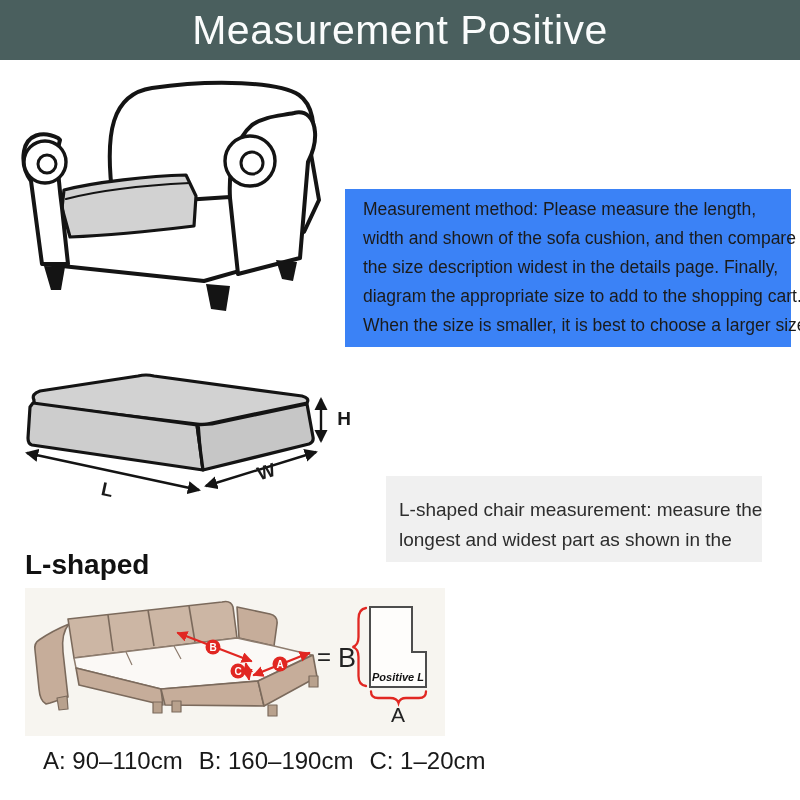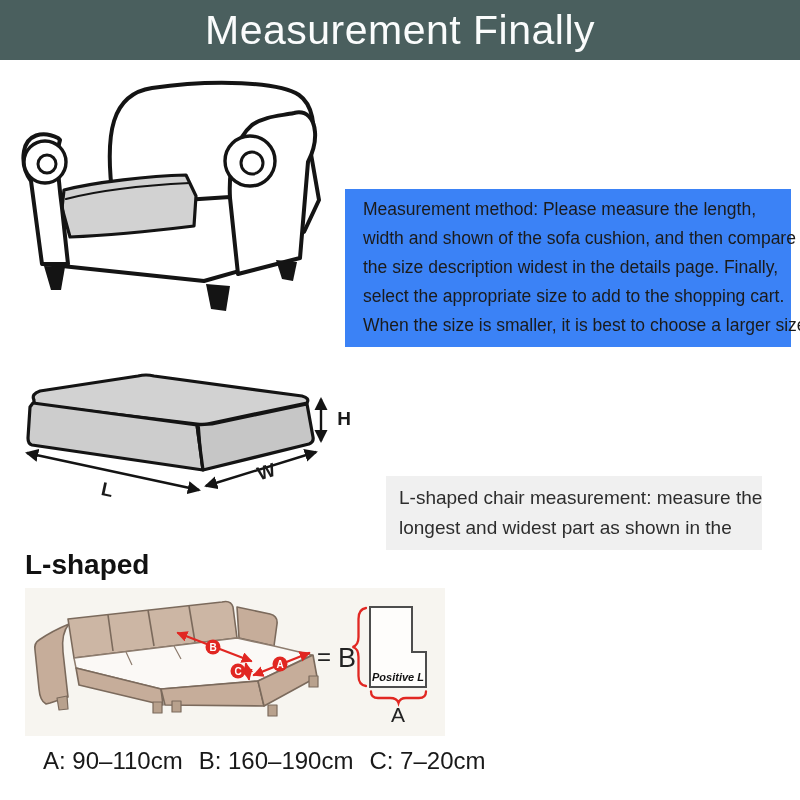--- a/index.html
+++ b/index.html
@@ -8,39 +8,39 @@
     font-family:"Liberation Sans", sans-serif;
   }
   .hdr{
     position:absolute;left:0;top:0;width:800px;height:60px;background:#4a5f5e;
     display:flex;align-items:center;justify-content:center;
   }
   .hdr span{color:#fafcfc;font-size:41px;letter-spacing:0.5px;}
   .note{position:absolute;background:#3b82f6;}
   .note1{left:345px;top:189px;width:446px;padding:6px 0 7px 18px;box-sizing:border-box;}
   .note1 .ln{font-size:17.5px;line-height:29px;color:#1b1b1b;white-space:nowrap;}
-  .note2{left:386px;top:476px;width:376px;background:#f0f0f0;padding:7px 0 7px 13px;box-sizing:border-box;}
+  .note2{left:386px;top:476px;width:376px;background:#f0f0f0;padding:19px 0 7px 13px;box-sizing:border-box;}
   .note2 .ln{font-size:19px;line-height:30px;color:#2d2d2d;white-space:nowrap;}
   .lshape-heading{
     position:absolute;left:25px;top:549px;width:420px;
     font-size:28px;font-weight:600;color:#111;
   }
   .sofa-box{position:absolute;left:25px;top:588px;width:420px;height:148px;background:#f7f5f0;}
   .legend{position:absolute;left:43px;top:747px;font-size:24px;color:#191919;white-space:nowrap;}
   .legend span{margin-right:16px;}
   svg{display:block;}
   .illus{position:absolute;}
 </style>
 </head>
 <body>
 
 <div class="canvas">
 
   <div class="hdr">
-    <span>Measurement Finally</span>
+    <span>Measurement Positive</span>
   </div>
 
   <svg class="illus" style="left:0px;top:78px;" width="340" height="245" viewBox="0 0 340 245">
     <g fill="#ffffff" stroke="#141414" stroke-width="4" stroke-linejoin="round" stroke-linecap="round">
       <path d="M 113,122 C 104,54 112,16 152,10 C 214,1 280,4 299,17 C 312,26 317,47 311,76 L 319,122 L 304,154 L 124,154 Z"></path>
       <path d="M 62,130 L 230,119 L 285,180 L 204,203 L 43,186 Z"></path>
       <path fill="#d2d2d2" stroke-width="3.2" d="M 64,112 C 95,104 150,98 186,97 L 196,118 L 194,148 C 145,154 95,158 70,159 L 62,130 Z"></path>
       <path fill="none" stroke-width="2.2" d="M 66,121 C 100,112 150,107 190,105"></path>
       <path d="M 58,60 C 42,52 27,57 24,73 C 22,85 25,95 31,103 L 42,186 L 68,186 L 62,130 C 58,100 56,74 60,62 Z"></path>
       <circle cx="45" cy="84" r="21" stroke-width="3.4"></circle>
@@ -53,21 +53,21 @@
       <path d="M 44,188 L 65,189 L 61,212 L 51,212 Z"></path>
       <path d="M 206,206 L 230,208 L 226,233 L 211,231 Z"></path>
       <path d="M 276,182 L 297,184 L 293,203 L 282,201 Z"></path>
     </g>
   </svg>
 
   <div class="note note1">
     <div class="ln">Measurement method: Please measure the length,</div>
     <div class="ln">width and shown of the sofa cushion, and then compare</div>
     <div class="ln">the size description widest in the details page. Finally,</div>
-    <div class="ln">select the appropriate size to add to the shopping cart.</div>
+    <div class="ln">diagram the appropriate size to add to the shopping cart.</div>
     <div class="ln">When the size is smaller, it is best to choose a larger size</div>
   </div>
 
   <svg class="illus" style="left:18px;top:372px;" width="344" height="132" viewBox="0 0 344 132">
     <defs>
       <marker id="mk-black" viewBox="0 0 10 10" refX="8.5" refY="5" markerWidth="5.5" markerHeight="5.5" orient="auto-start-reverse">
         <path d="M0,0 L10,5 L0,10 Z" fill="#141414"></path>
       </marker>
     </defs>
     <g fill="#d2d2d2" stroke="#141414" stroke-width="3.2" stroke-linejoin="round" stroke-linecap="round">
@@ -144,16 +144,16 @@
         <path fill="none" stroke="#e12722" stroke-width="2.3" stroke-linecap="round" d="M 341,20 Q 333.5,21 333.5,31 L 333.5,49 Q 333.5,57.5 327.5,59 Q 333.5,60.5 333.5,69 L 333.5,88 Q 333.5,97 341,98"></path>
         <path fill="#fefdfb" stroke="#4d4d4d" stroke-width="2" stroke-linejoin="miter" d="M 345,19 L 387,19 L 387,64 L 401,64 L 401,99 L 345,99 Z"></path>
         <text x="373" y="93" font-size="11" font-weight="bold" font-style="italic" fill="#111" text-anchor="middle">Positive L</text>
         <path fill="none" stroke="#e12722" stroke-width="2.3" stroke-linecap="round" d="M 346,103.5 Q 346,110 353,110 L 365,110 Q 372,110 373.5,115 Q 375,110 381,110 L 394,110 Q 401,110 401,103.5"></path>
         <text x="373" y="134" font-size="21" fill="#222" text-anchor="middle">A</text>
       </g>
     </svg>
   </div>
 
   <div class="legend">
-    <span>A: 90–110cm</span><span>B: 160–190cm</span><span>C: 7–20cm</span>
+    <span>A: 90–110cm</span><span>B: 160–190cm</span><span>C: 1–20cm</span>
   </div>
 
 </div>
 
 </body></html>

